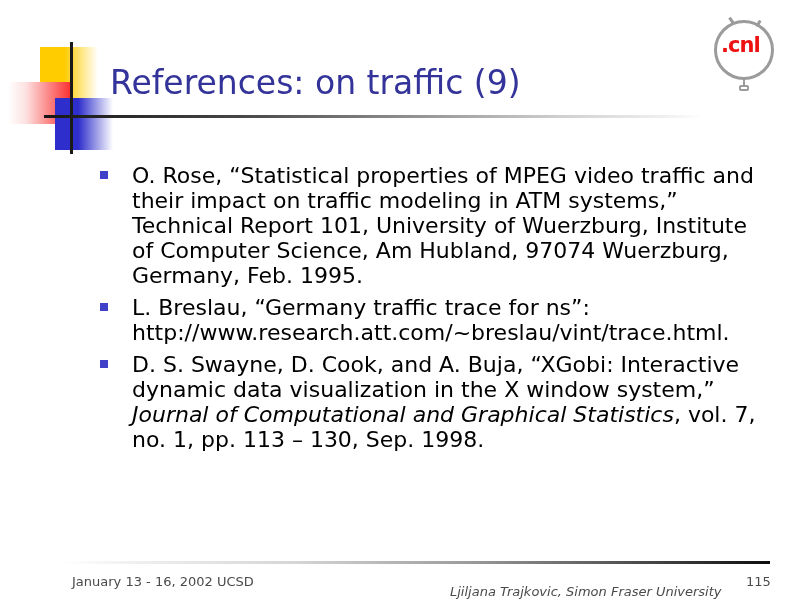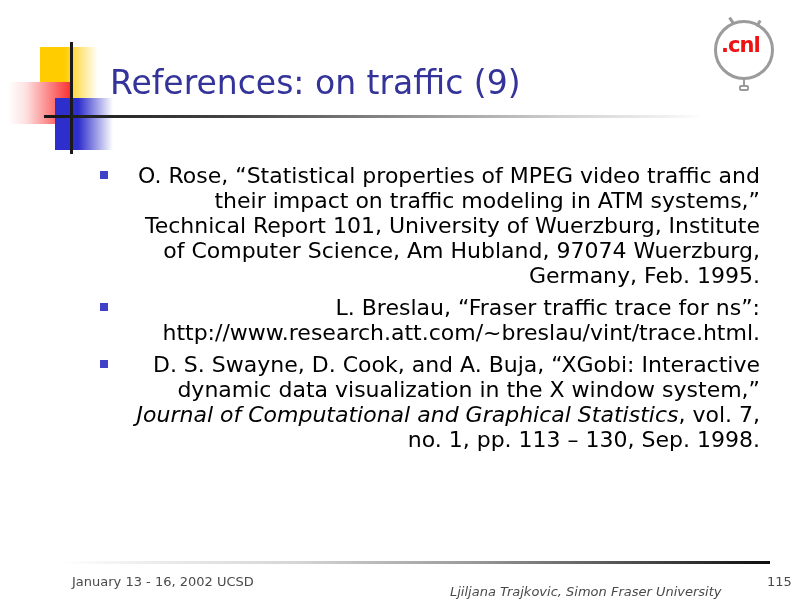--- a/index.html
+++ b/index.html
@@ -15,21 +15,20 @@
     position: relative;
   }
 
   .slide {
     position: absolute;
     left: 0;
     top: 0;
     width: 800px;
     height: 600px;
     background: #ffffff;
-    text-align: right;
   }
 
   
   .logo-wrap {
     position: absolute;
     left: 710px;
     top: 18px;
     width: 72px;
     height: 78px;
   }
@@ -199,21 +198,21 @@
   }
   .footer-center {
     position: absolute;
     left: 450px;
     top: 12px;
     white-space: nowrap;
     font-style: italic;
   }
   .footer-page {
     position: absolute;
-    left: 767px;
+    left: 746px;
     top: 2px;
     white-space: nowrap;
   }
 </style>
 </head>
 <body>
 
 <div class="slide">
 
   <div class="logo-wrap">
@@ -237,21 +236,21 @@
 
   <div class="body">
 
     <div class="bullet-row">
       <div class="bullet-marker"></div>
       <div class="bullet-text"><span>O. Rose, “Statistical properties of MPEG video traffic and their impact on traffic modeling in ATM systems,” Technical Report 101, University of Wuerzburg, Institute of Computer Science, Am Hubland, 97074 Wuerzburg, Germany, Feb. 1995.</span></div>
     </div>
 
     <div class="bullet-row">
       <div class="bullet-marker"></div>
-      <div class="bullet-text"><span>L. Breslau, “Fraser traffic trace for ns”: http://www.research.att.com/~breslau/vint/trace.html.</span></div>
+      <div class="bullet-text"><span>L. Breslau, “Germany traffic trace for ns”: http://www.research.att.com/~breslau/vint/trace.html.</span></div>
     </div>
 
     <div class="bullet-row">
       <div class="bullet-marker"></div>
       <div class="bullet-text"><span>D. S. Swayne, D. Cook, and A. Buja, “XGobi: Interactive dynamic data visualization in the X window system,” </span><span class="ital">Journal of Computational and Graphical Statistics</span><span>, vol. 7, no. 1, pp. 113 – 130, Sep. 1998.</span></div>
     </div>
 
   </div>
 
   <div class="footer-rule"></div>

